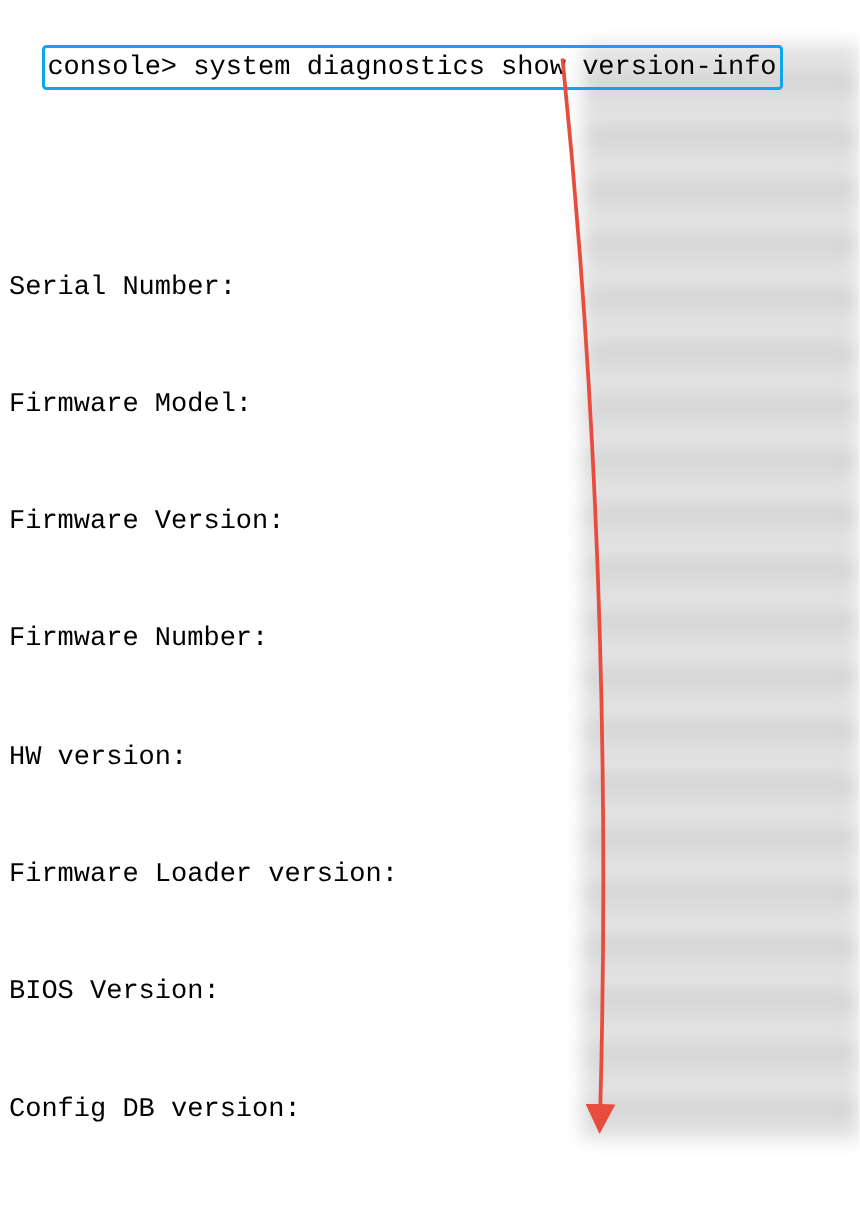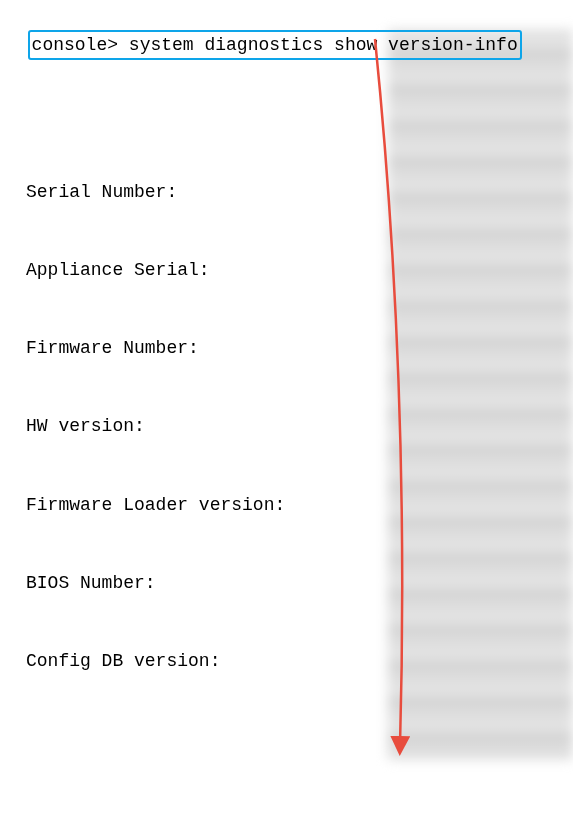--- a/index.html
+++ b/index.html
@@ -28,21 +28,20 @@
       border-radius: 3px;
       padding: 0 2px;
       display: inline-block;
       text-align: right;
     }
     .output-block {
       margin-top: 14px;
     }
     .row-label {
       display: inline-block;
-      margin-left: 20px;
     }
     .redacted-column {
       position: absolute;
       right: 0;
       top: 30px;
       width: 185px;
       height: 730px;
       filter: blur(6px);
       background: repeating-linear-gradient(
         180deg,
@@ -62,25 +61,26 @@
     }
   </style>
 </head>
 <body>
 
 <div class="terminal">
   <span class="highlight-box"><span>console&gt;</span> <span>system diagnostics show version-info</span></span>
 
   <div class="output-block">
     <div><span class="row-label">Serial Number:</span></div>
-    <div><span class="row-label">Appliance Serial:</span></div>
+    <div><span class="row-label">Firmware Model:</span></div>
+    <div><span class="row-label">Firmware Version:</span></div>
     <div><span class="row-label">Firmware Number:</span></div>
     <div><span class="row-label">HW version:</span></div>
     <div><span class="row-label">Firmware Loader version:</span></div>
-    <div><span class="row-label">BIOS Number:</span></div>
+    <div><span class="row-label">BIOS Version:</span></div>
     <div><span class="row-label">Config DB version:</span></div>
     
     
     
     
     
     
     
     
     

